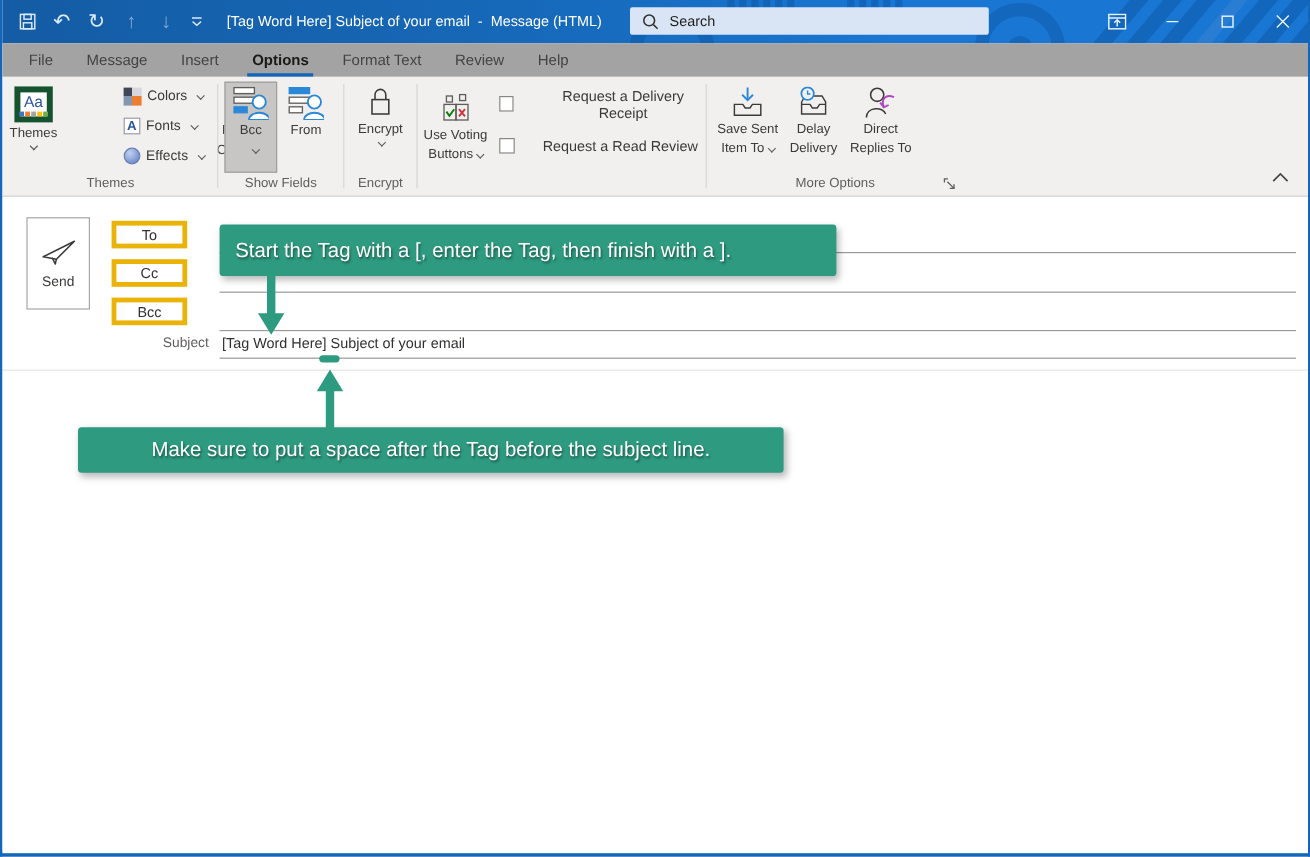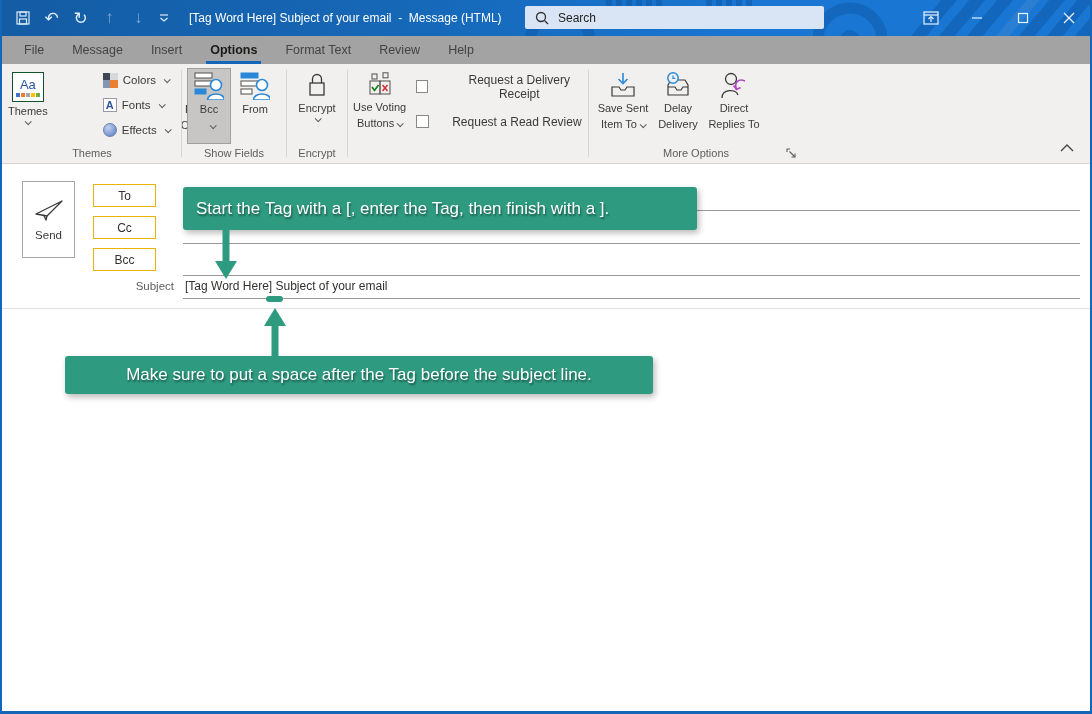--- a/index.html
+++ b/index.html
@@ -50,39 +50,39 @@
   .chev.solo{margin:2px 0 0 0;}
   .smallcol{display:flex;flex-direction:column;justify-content:space-between;height:72px;
     margin:2px 4px 0 8px;}
   .smallbtn{display:flex;align-items:center;gap:5px;background:none;border:none;padding:1px 3px;
     font-size:11.5px;color:#3b3a39;cursor:pointer;height:22px;margin-left:40px;}
   .colors-ico{width:15px;height:15px;display:grid;grid-template-columns:1fr 1fr;grid-template-rows:1fr 1fr;}
   .colors-ico i{display:block;}
   .fonts-ico{width:14px;height:14px;border:1px solid #9a98a6;background:#fff;color:#2b579a;
     font-size:11px;font-weight:700;display:flex;align-items:center;justify-content:center;}
   .effects-ico{width:14px;height:14px;border-radius:50%;background:radial-gradient(circle at 35% 30%,#c3d0ee,#809fd6 60%,#5b77b5);border:1px solid #6b7fae;}
-  .aa-box{width:32px;height:30px;background:#fff;border:1px solid #14532d;display:flex;
+  .aa-box{width:32px;height:30px;background:#fff;border:5px solid #14532d;display:flex;
     flex-direction:column;align-items:center;justify-content:center;gap:2px;}
   .aa-box .aa{color:#2b579a;font-size:13px;line-height:13px;}
   .aa-sw{display:flex;gap:1px;}
   .aa-sw i{width:4px;height:4px;display:block;}
   .cbrow{display:flex;align-items:center;gap:23px;height:17px;background:none;border:none;
     padding:0;font-size:12px;color:#3b3a39;cursor:pointer;}
   .cb{width:13px;height:13px;border:1px solid #8a8886;background:#fff;display:inline-block;}
   .launcher{position:absolute;right:4px;bottom:3px;width:13px;height:13px;display:flex;
     align-items:center;justify-content:center;background:none;border:none;padding:0;cursor:pointer;color:#5f5d5b;}
   .collapse-btn{position:absolute;right:10px;bottom:7px;width:20px;height:16px;background:none;
     border:none;padding:0;cursor:pointer;color:#444;}
   
   .composehdr{position:absolute;left:0;top:165px;width:1088px;height:143px;background:#fff;}
   .send-btn{position:absolute;left:20px;top:16px;width:53px;height:77px;background:#fff;
     border:1px solid #a9a7a5;display:flex;flex-direction:column;align-items:center;
     justify-content:center;gap:7px;font-size:11.5px;color:#3b3a39;cursor:pointer;}
   .field-btn{position:absolute;left:91px;width:63px;height:23px;background:#fff;
-    border:1px solid #eab308;font-size:12px;color:#33312f;cursor:pointer;text-align:center;padding:0;}
+    border:4px solid #eab308;font-size:12px;color:#33312f;cursor:pointer;text-align:center;padding:0;}
   .fline{position:absolute;left:181px;right:10px;height:1px;background:var(--field-line);}
   .subject-label{position:absolute;left:90px;top:115px;width:82px;text-align:right;
     font-size:11.5px;color:#605e5c;}
   .subject-value{position:absolute;left:183px;top:114px;font-size:12px;color:#33312f;cursor:text;}
   .body-divider{position:absolute;left:0;top:308px;width:1088px;height:1px;background:#e2e0de;}
   .msgbody{position:absolute;left:0;top:309px;width:1088px;height:400px;background:#fff;cursor:text;}
   
   .note{position:absolute;background:var(--accent-green);color:#fff;font-size:17px;
     border-radius:3px;box-shadow:2px 3px 6px rgba(0,0,0,.28);
     text-shadow:1px 2px 2px rgba(0,0,0,.45);z-index:5;}
@@ -306,21 +306,21 @@
           <span class="lbl">Encrypt</span>
           <span class="chev solo"></span>
         </button>
       </div>
       <div class="grp-label"><span>Encrypt</span></div>
     </div>
     <div class="gsep"></div>
 
     <div class="grp" style="width:238px;">
       <div class="grp-content">
-        <button class="bigbtn" style="width:62px;">
+        <button class="bigbtn" style="width:62px;justify-content:center;">
           <svg width="26" height="26" viewBox="0 0 26 26">
             <g fill="none" stroke="#5f5d5b" stroke-width="1.1">
               <rect x="5" y="2" width="5" height="5"></rect>
               <rect x="16" y="0.8" width="5" height="5"></rect>
               <rect x="3" y="9" width="10" height="13"></rect>
               <rect x="13" y="9" width="10" height="13"></rect>
             </g>
             <path d="M5 15 l2.5 3.5 L11.5 13" fill="none" stroke="#107c10" stroke-width="1.6"></path>
             <g stroke="#d13438" stroke-width="1.6">
               <line x1="15.5" y1="13" x2="20.5" y2="19"></line>

